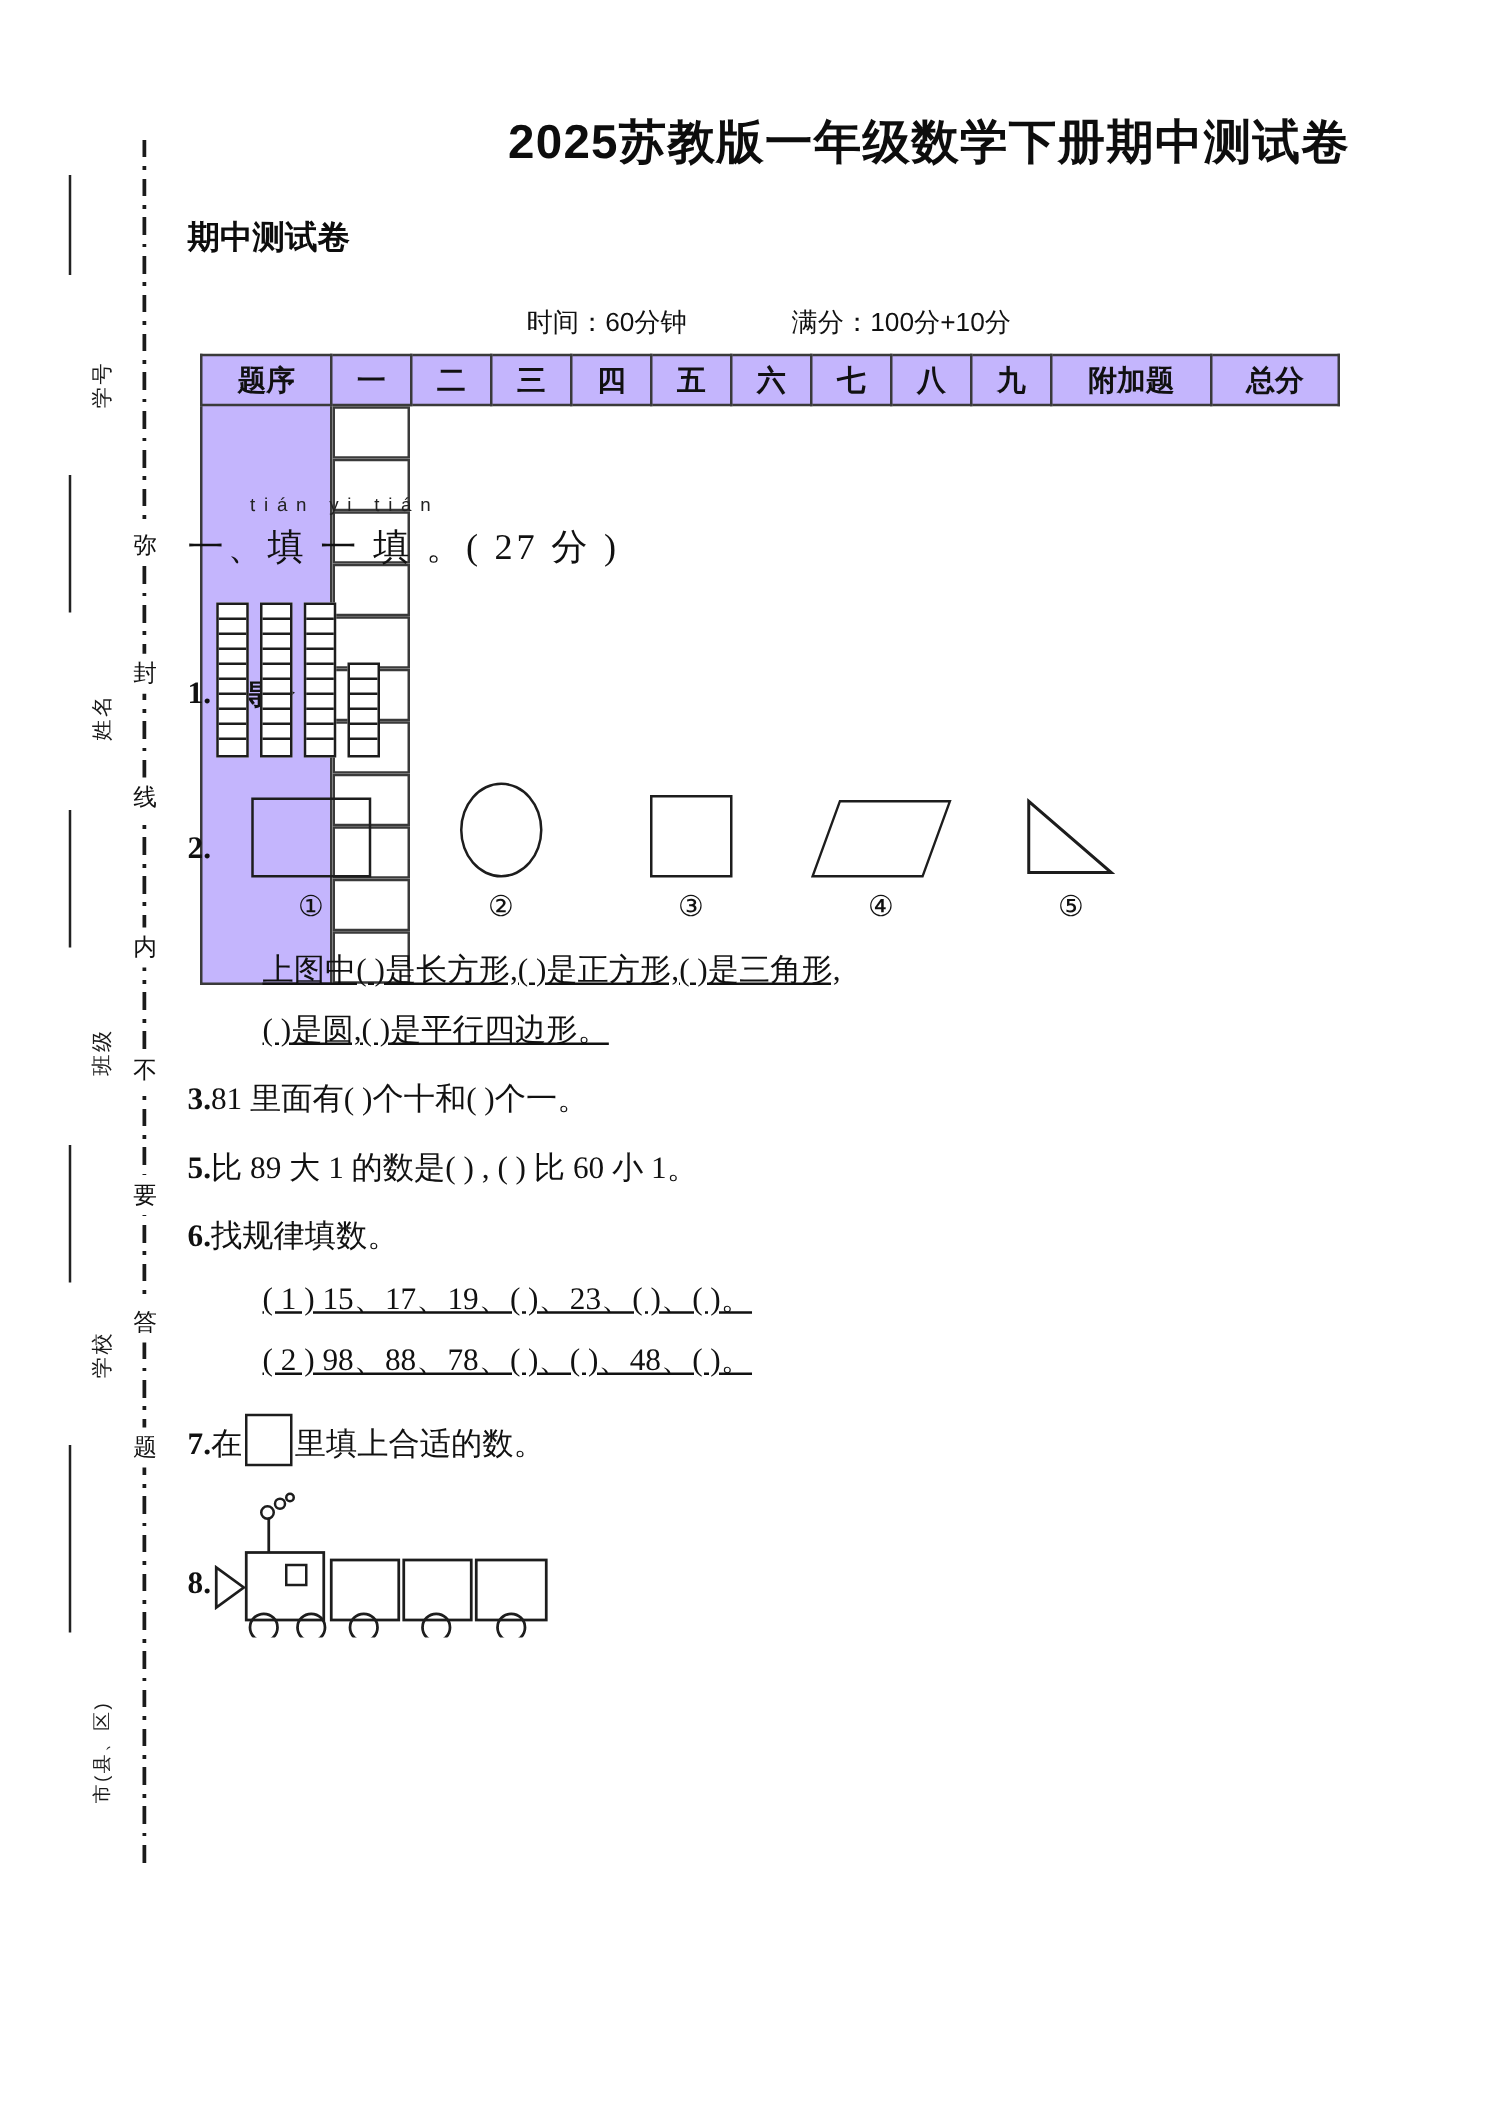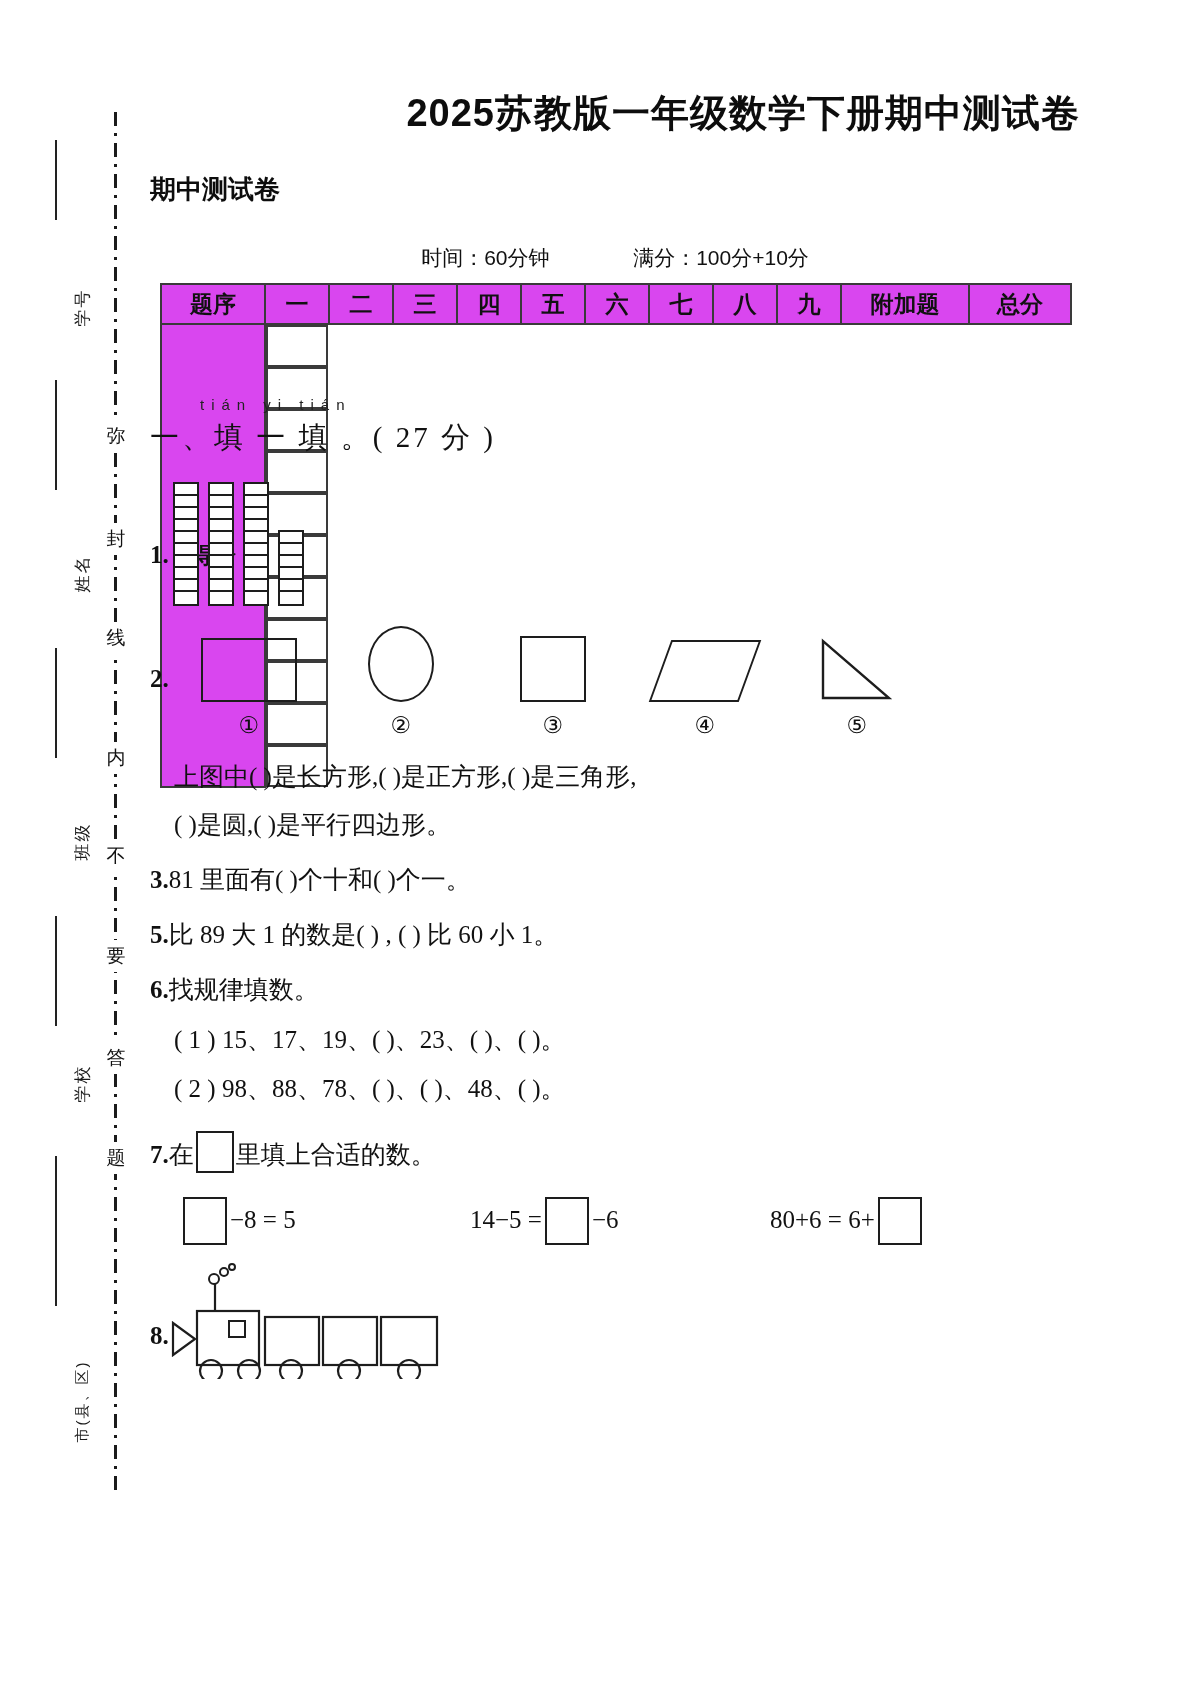--- a/index.html
+++ b/index.html
@@ -54,40 +54,40 @@
   
   .scoretable{
     position:absolute;left:160px;top:283px;border-collapse:collapse;
     width:874px;table-layout:fixed;
   }
   .scoretable td{
     border:2px solid #3a3a3a;height:38px;text-align:center;vertical-align:middle;
     font-family:"Liberation Sans","DejaVu Sans",sans-serif;
     font-size:23px;font-weight:bold;color:#111;padding:0;
   }
-  .scoretable td.hd{background:#d946ef;}
+  .scoretable td.hd{background:#c4b5fd;}
   .scoretable td.blank{background:#fff;}
   .w-lab{width:102px;} .w-num{width:62px;} .w-extra{width:126px;} .w-total{width:100px;}
 
   
   .content{position:absolute;left:150px;top:400px;width:960px;}
   .sec-h{position:relative;margin:0 0 6px 0;height:56px;}
   .pinyin{
     position:absolute;left:50px;top:-4px;
     font-family:"Liberation Sans","DejaVu Sans",sans-serif;
     font-size:15px;letter-spacing:7px;color:#222;text-align:right;
   }
   .sec-title{
     position:absolute;left:0;top:18px;font-size:29px;letter-spacing:3px;color:#111;
     font-family:"Liberation Serif","DejaVu Serif",serif;
   }
   .q{font-size:25px;line-height:1.55;color:#111;margin:16px 0 0 0;position:relative;}
   .q .num{font-weight:bold;}
   .blank{display:inline-block;min-width:58px;}
-  .indent{margin-left:24px;}
+  .indent{margin-left:60px;text-decoration:underline;}
   .row-flex{display:flex;align-items:flex-start;}
 
   
   .rods{display:inline-flex;align-items:flex-end;gap:9px;margin:0 10px 0 4px;}
   .rod{border:2px solid #1d1d1d;width:22px;background:#fff;position:relative;}
   .rod i{display:block;border-bottom:2px solid #1d1d1d;height:10px;}
   .rod i:last-child{border-bottom:none;}
 
   
   .shaperow{display:flex;align-items:flex-end;margin:14px 0 0 30px;}
@@ -302,35 +302,20 @@
     </div>
 
     <div class="q">
       <span class="num">6.</span><span>找规律填数。</span>
       <div class="indent" style="margin-top:12px;">( 1 ) 15、17、19、(          )、23、(          )、(          )。</div>
       <div class="indent" style="margin-top:10px;">( 2 ) 98、88、78、(          )、(          )、48、(          )。</div>
     </div>
 
     <div class="q" style="margin-top:22px;">
       <span class="num">7.</span><span>在</span><span class="ibox-sm"></span><span>里填上合适的数。</span>
-      <div class="eqrow">
-        <span class="eq e1">
-          <span class="ibox"></span>
-            <span>−8 = 5</span>
-        </span>
-        <span class="eq e2">
-          <span>14−5 =</span>
-            <span class="ibox"></span>
-            <span>−6</span>
-        </span>
-        <span class="eq">
-          <span>80+6 = 6+</span>
-            <span class="ibox"></span>
-        </span>
-      </div>
     </div>
 
     <div class="q q8">
       <span class="lead">8.</span>
       <svg width="300" height="120" viewBox="0 0 300 120">
 
         <polygon points="4,64 4,96 26,80" fill="none" stroke="#1d1d1d" stroke-width="2.2"></polygon>
 
         <rect x="28" y="52" width="62" height="54" fill="none" stroke="#1d1d1d" stroke-width="2.2"></rect>
 

